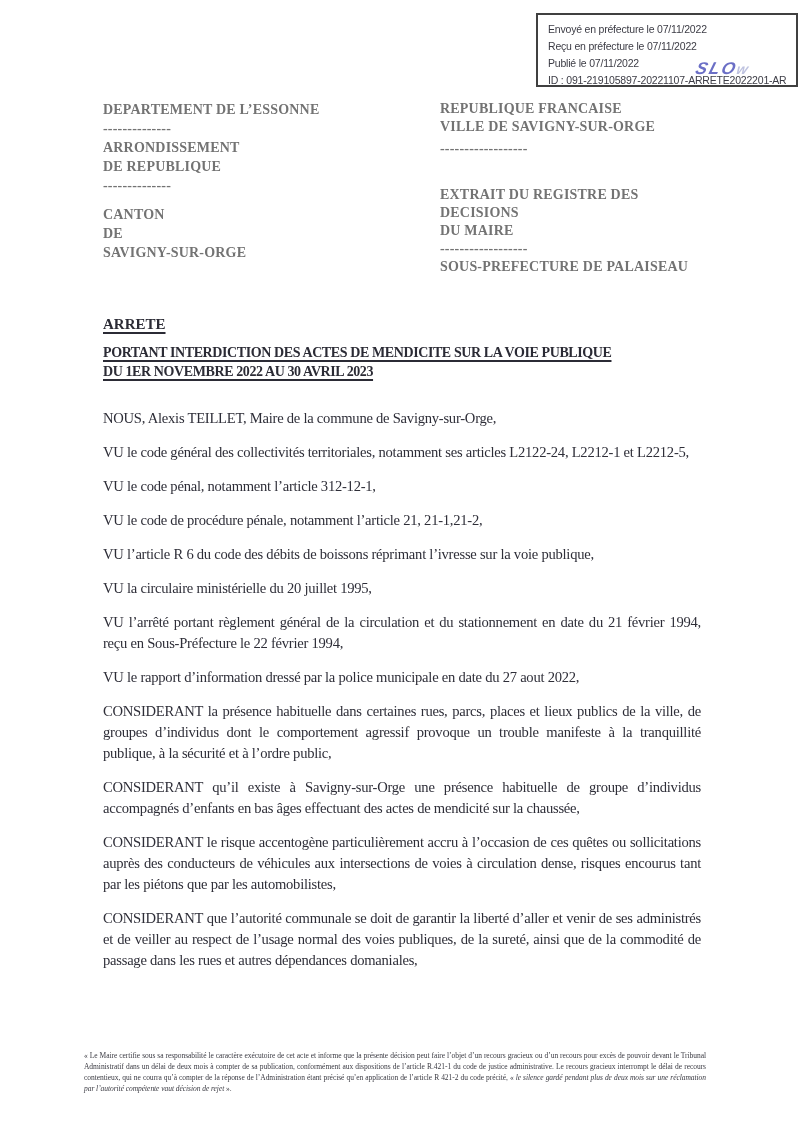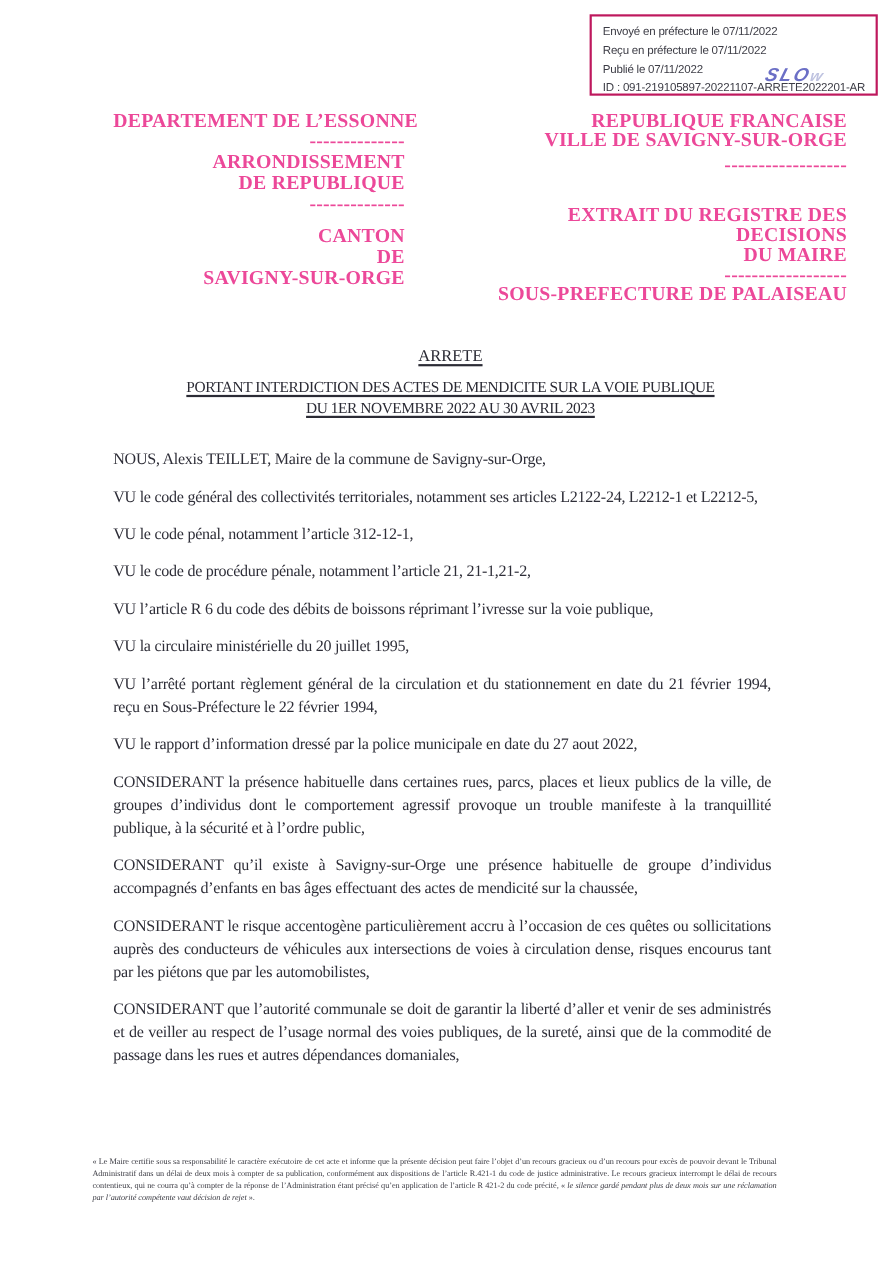--- a/index.html
+++ b/index.html
@@ -8,51 +8,51 @@
     width:810px;height:1146px;
     background:#ffffff;
     font-family:"Liberation Serif", serif;
     color:#2e2e38;
     overflow:hidden;
   }
   
   .stamp{
     position:absolute;top:13px;left:536px;width:262px;height:74px;
     box-sizing:border-box;
-    border:2px solid #be185d;
+    border:2px solid #404040;
     padding:6px 8px 5px 10px;
     font-family:"Liberation Sans", sans-serif;
     font-size:10.5px;letter-spacing:-0.2px;
     color:#3c3c45;
     background:#fff;
   }
   .stamp-row{height:17px;line-height:17px;white-space:nowrap;}
   .slo-logo{
     position:absolute;top:44px;left:158px;
     font-family:"Liberation Sans", sans-serif;
     font-style:italic;font-weight:bold;font-size:17px;
     letter-spacing:2px;
     transform:skewX(-16deg);
     color:#6b6fc6;
   }
   .slo-logo .suffix{color:#bfc3e0;letter-spacing:0;font-size:14px;}
   
-  .hdr{position:absolute;text-align:right;font-weight:bold;font-size:18px;letter-spacing:0.2px;color:#ec4899;}
+  .hdr{position:absolute;text-align:left;font-weight:bold;font-size:14px;letter-spacing:0.2px;color:#737373;}
   .hdr-left{top:100px;left:103px;width:265px;}
   .hdr-right{top:100px;left:440px;width:330px;}
   .hdr div{line-height:19px;white-space:nowrap;}
   .hdr-right div{line-height:18px;}
   .sep{font-weight:bold;}
   .gap10{margin-top:10px;}
   .gap4{margin-top:4px;}
   .gap12{margin-top:28px;}
   
   .title-block{
     position:absolute;top:315px;left:103px;width:613px;
-    text-align:center;font-weight:normal;color:#2b2b35;
+    font-weight:bold;color:#2b2b35;
   }
   .title-line1{font-size:15px;line-height:19px;}
   .title-line1 span, .title-line23 span{
     text-decoration:underline;
     text-underline-offset:3px;
     text-decoration-thickness:1.5px;
   }
   .title-line23{font-size:14px;letter-spacing:-0.4px;line-height:19px;}
   .title-line23.first{margin-top:9px;}
   

